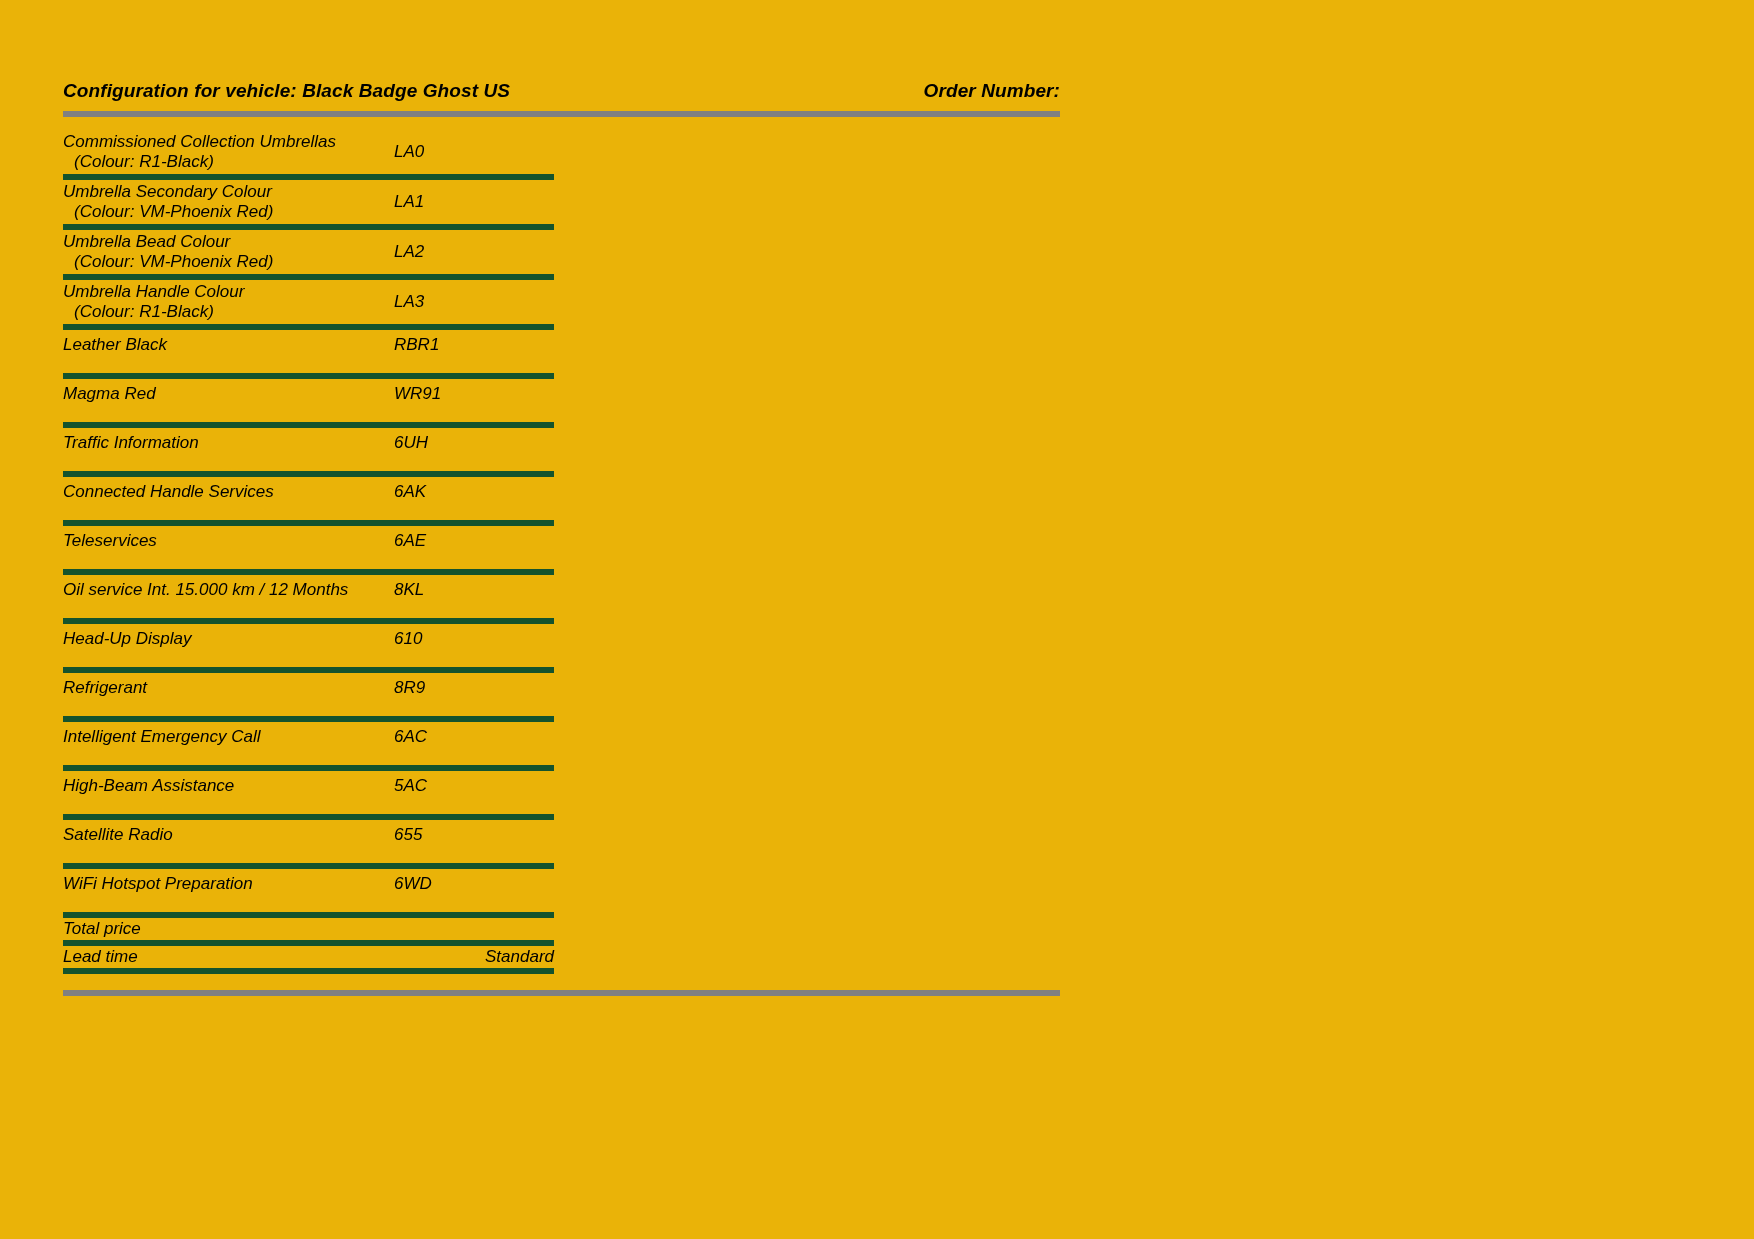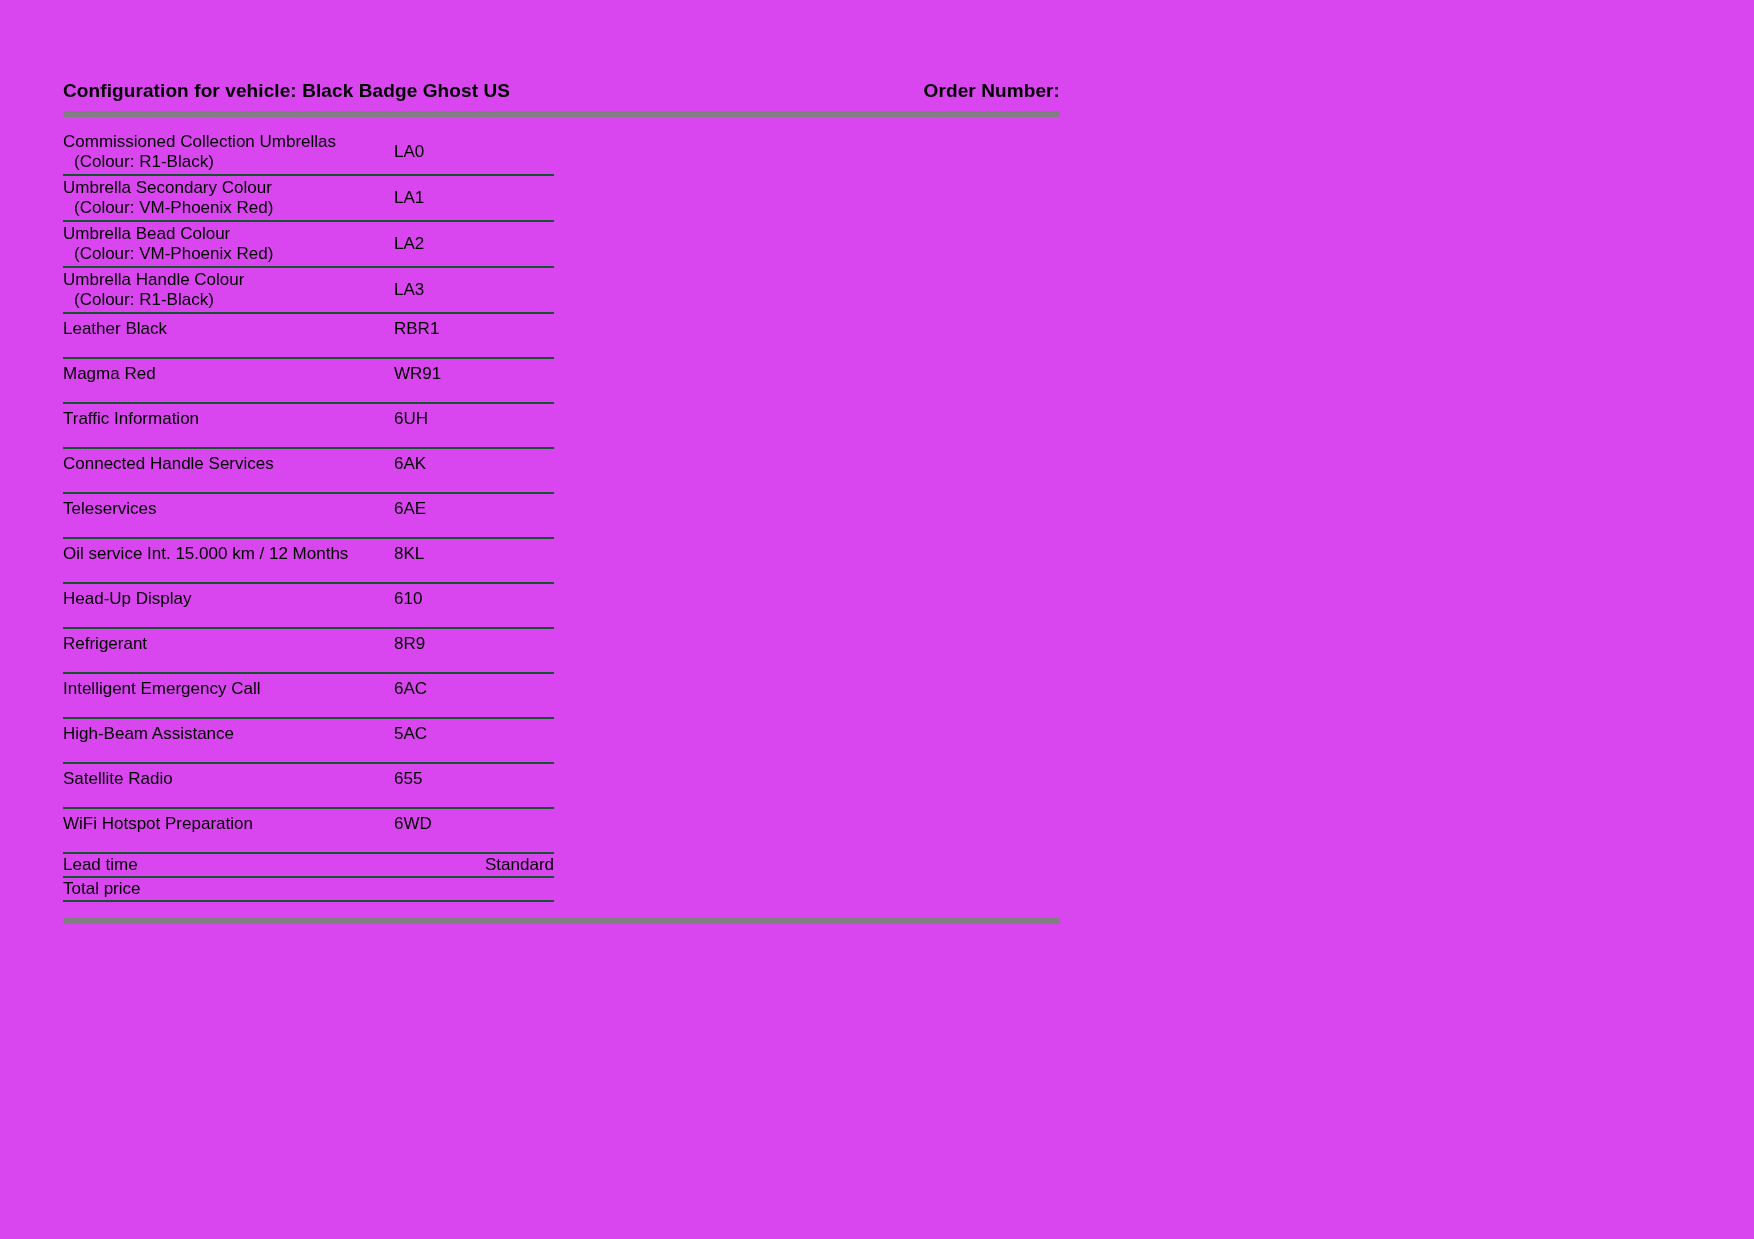--- a/index.html
+++ b/index.html
@@ -6,22 +6,23 @@
     margin: 0;
     padding: 0;
     background: #ffffff;
     font-family: "Liberation Sans", sans-serif;
     color: #000000;
   }
   .page {
     position: relative;
     width: 1754px;
     height: 1239px;
-    background: #d946ef;
+    background: #eab308;
     overflow: hidden;
+    font-style: italic;
   }
   .content {
     position: absolute;
     left: 63px;
     top: 80px;
     width: 997px;
   }
   .header-row {
     display: flex;
     justify-content: space-between;
@@ -38,21 +39,21 @@
   }
   .config-table {
     width: 491px;
     margin-top: 13px;
     font-size: 17px;
     line-height: 20px;
   }
   .row {
     display: flex;
     align-items: center;
-    border-bottom: 2px solid #14532d;
+    border-bottom: 6px solid #14532d;
   }
   .row.two-line {
     padding: 2px 0;
   }
   .row.single {
     padding: 5px 0 18px 0;
   }
   .row.section {
     padding: 4px 0;
     font-weight: bold;
@@ -188,26 +189,26 @@
         <div class="label-cell">Satellite Radio</div>
         <div class="code-cell">655</div>
       </div>
 
       <div class="row single">
         <div class="label-cell">WiFi Hotspot Preparation</div>
         <div class="code-cell">6WD</div>
       </div>
 
       <div class="row compact">
+        <div class="label-cell">Total price</div>
+      </div>
+
+      <div class="row compact">
         <div class="label-cell">Lead time</div>
         <div class="value-right">Standard</div>
       </div>
 
-      <div class="row compact">
-        <div class="label-cell">Total price</div>
-      </div>
-
     </div>
 
     <div class="bottom-rule"></div>
 
   </div>
 </div>
 
 </body></html>

